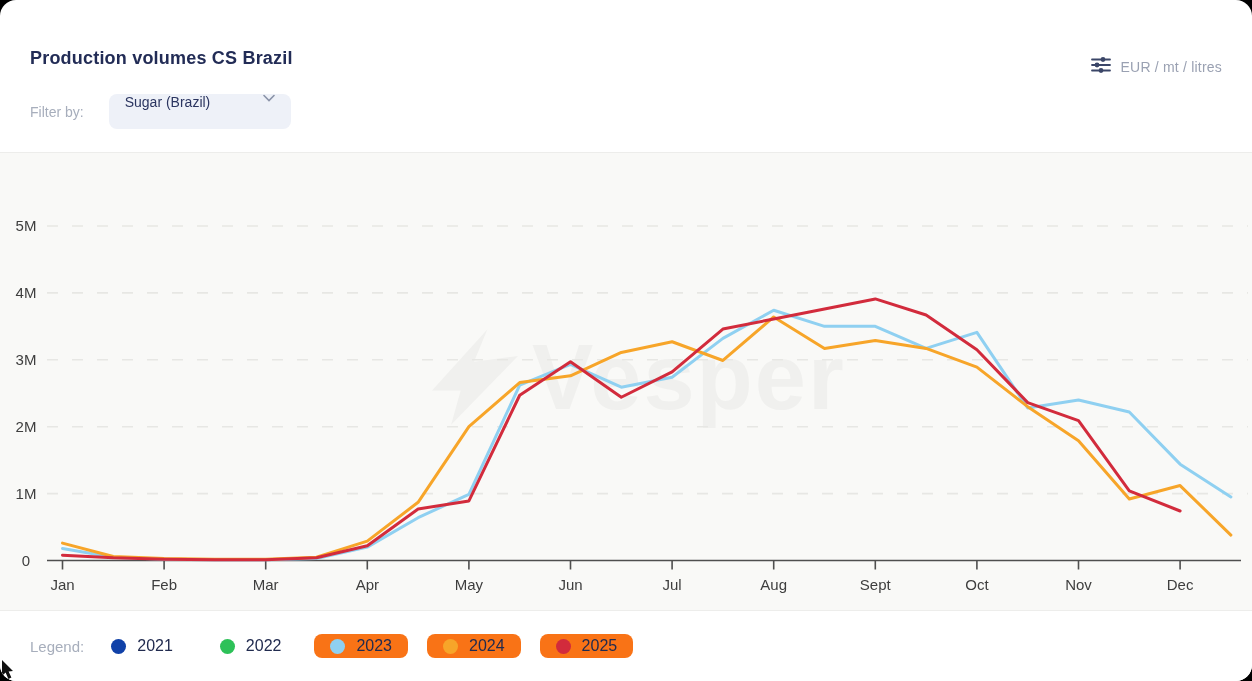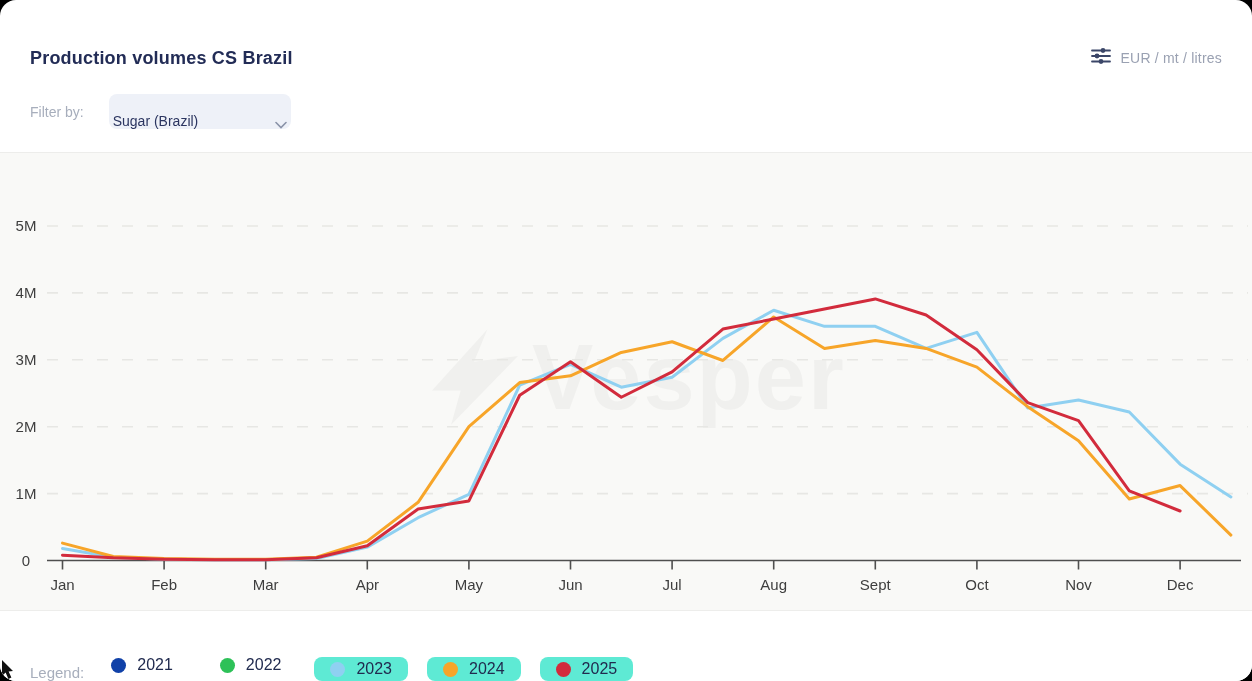--- a/index.html
+++ b/index.html
@@ -1,45 +1,45 @@
 <!DOCTYPE html>
 <html><head>
 <meta charset="utf-8">
 <style>
   html,body{margin:0;padding:0;background:#000;}
   body{font-family:"Liberation Sans", sans-serif; -webkit-font-smoothing:antialiased;}
   .card{position:relative;width:1252px;height:681px;background:#ffffff;border-radius:16px;overflow:hidden;}
 
   
   .hdr-title{position:absolute;left:30px;top:48px;font-size:18px;font-weight:700;color:#222c56;letter-spacing:.2px;}
-  .hdr-right{position:absolute;right:30px;top:47px;display:flex;align-items:center;gap:10px;cursor:pointer;}
+  .hdr-right{position:absolute;right:30px;top:56px;display:flex;align-items:center;gap:10px;cursor:pointer;}
   .hdr-unit{font-size:14px;color:#9aa1b2;letter-spacing:.2px;}
 
   
   .filter-row{position:absolute;left:30px;top:94px;display:flex;align-items:center;height:35px;}
   .filter-label{font-size:14px;color:#a7aebc;margin-right:25px;}
-  .dd{height:35px;background:#eef1f8;border-radius:8px;display:flex;align-items:flex-end;justify-content:space-between;padding:0 4px;box-sizing:border-box;margin-right:30px;cursor:pointer;}
+  .dd{height:35px;background:#eef1f8;border-radius:8px;display:flex;align-items:flex-start;justify-content:space-between;padding:0 16px;box-sizing:border-box;margin-right:30px;cursor:pointer;}
   .dd-1{width:182px;}.dd-2{width:180px;}.dd-3{width:180px;}
   .dd-val{font-size:14px;color:#2b3560;}
   .chev{width:12px;height:8px;flex:none;margin-left:12px;}
 
   
   .chart-section{position:absolute;left:0;top:152px;width:1252px;height:459px;background:#f9f9f7;border-top:1px solid #ededeb;border-bottom:1px solid #ededeb;box-sizing:border-box;}
   .watermark{position:absolute;left:432px;top:176px;display:flex;align-items:center;gap:14px;color:#f0f0ee;user-select:none;}
   .watermark-text{font-size:92px;font-weight:700;letter-spacing:2px;line-height:1;}
   #chart-svg{position:absolute;left:0;top:0;}
 
   
-  .legend-bar{position:absolute;left:0;top:611px;width:1252px;height:70px;background:#fff;display:flex;align-items:flex-end;padding-left:30px;box-sizing:border-box;}
+  .legend-bar{position:absolute;left:0;top:611px;width:1252px;height:70px;background:#fff;display:flex;align-items:center;padding-left:30px;box-sizing:border-box;}
   .legend-label{font-size:15px;color:#a7aebc;margin-right:27px;}
   .legend-item{display:flex;align-items:center;gap:11px;cursor:pointer;}
   .legend-item .dot{width:15px;height:15px;border-radius:50%;flex:none;}
   .legend-item .yr{font-size:16px;color:#212b4f;}
   .li-plain{padding:7px 0;}
-  .li-pill{background:#5eead4;border-radius:8px;padding:3px 16px;}
+  .li-pill{background:#f97316;border-radius:8px;padding:3px 16px;}
   .mr-a{margin-right:47px;}.mr-b{margin-right:33px;}.mr-c{margin-right:19px;}
 
   .cursor{position:absolute;left:1px;top:660px;}
 </style>
 </head>
 <body>
 
 <div class="card">
 
   <div class="hdr-title">Production volumes CS Brazil</div>

